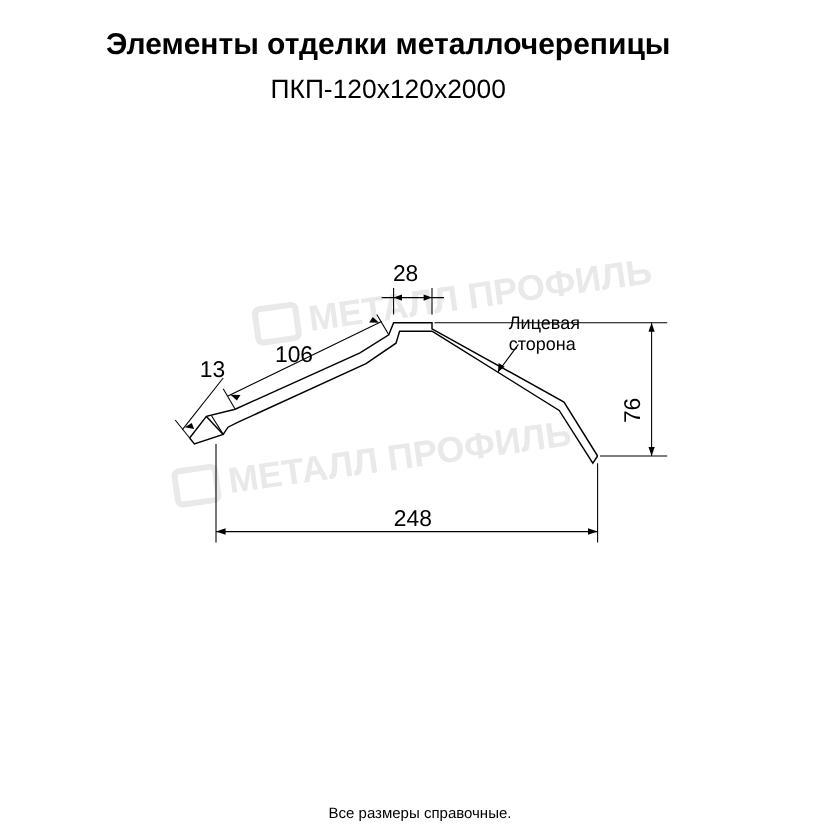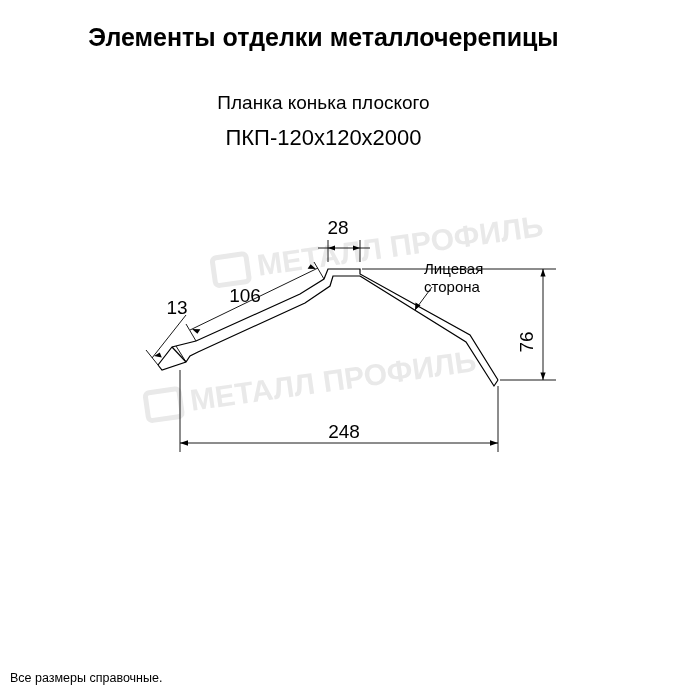--- a/index.html
+++ b/index.html
@@ -64,32 +64,32 @@
   .footer {
     position: absolute;
     left: 10px;
     bottom: 12px;
     width: 680px;
     font-size: 12.5px;
     line-height: 19px;
   }
   .footer div {
     white-space: nowrap;
+    text-align: center;
   }
   svg { display: block; }
   text { font-family: "Liberation Sans", sans-serif; }
 </style>
 </head>
 <body>
 
 <div class="page">
 
   <div class="title-block">
     <div class="main-title">Элементы отделки металлочерепицы</div>
-    <div class="sub-title">Планка конька плоского</div>
     <div class="sku-title">ПКП-120х120х2000</div>
   </div>
 
   <div class="watermark">
     <svg width="700" height="300" viewBox="0 0 700 300" xmlns="http://www.w3.org/2000/svg">
       <g fill="#e9e9e9" font-size="30" font-weight="bold" font-family="Liberation Sans, sans-serif">
         <g transform="translate(215,90) rotate(-8)">
           <rect x="0" y="-22" width="34" height="28" rx="4" fill="none" stroke="#e9e9e9" stroke-width="5"></rect>
           <text x="44" y="2">МЕТАЛЛ ПРОФИЛЬ</text>
         </g>

